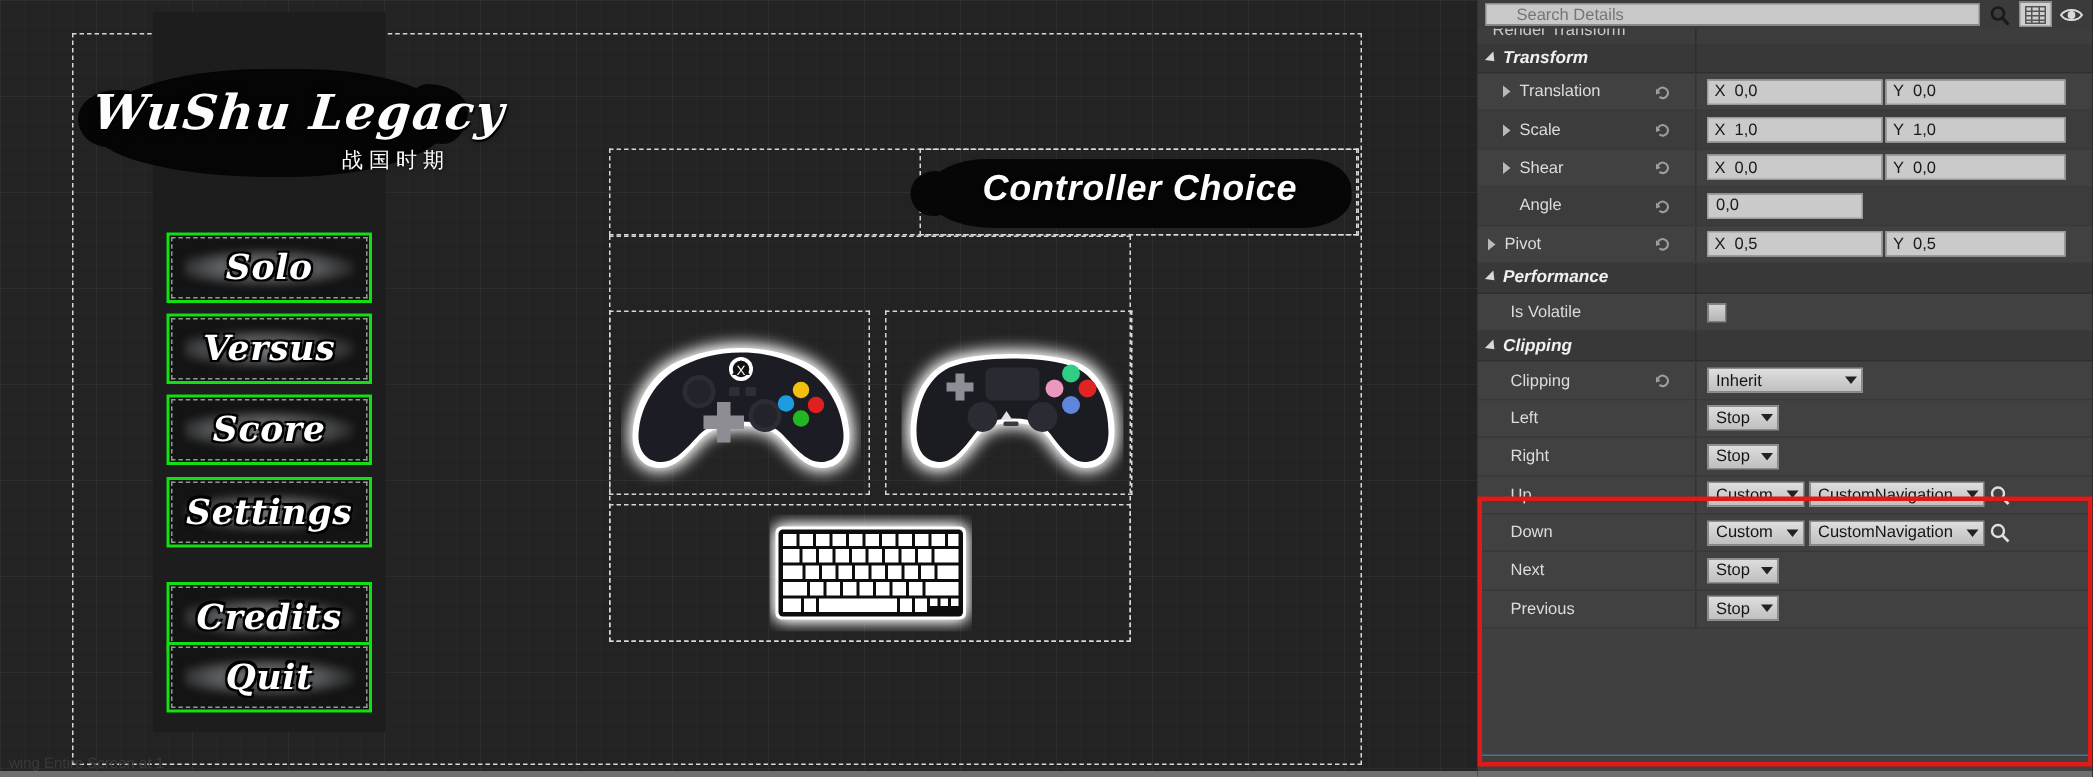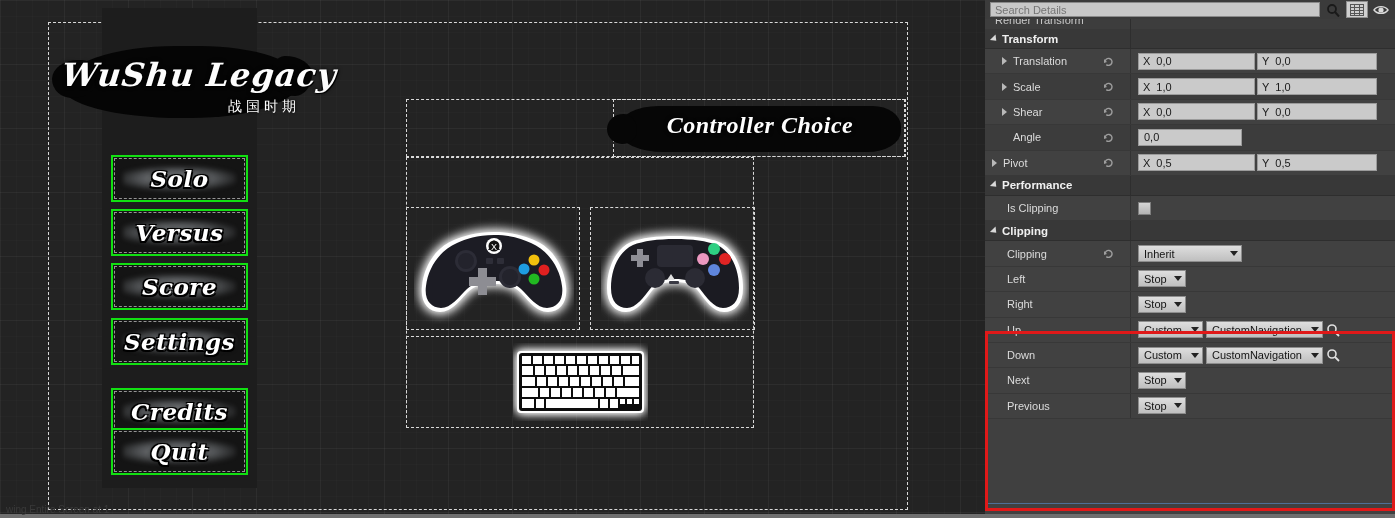--- a/index.html
+++ b/index.html
@@ -106,21 +106,21 @@
     position: absolute; left: 5px; top: 6px; width: 282px; height: 46px;
     background: #060606;
     border-radius: 14% 10% 12% 16% / 45% 45% 45% 45%;
   }
   .title-blot:before {
     content: ""; position: absolute; left: -12px; top: 8px; width: 30px; height: 30px;
     background: #060606; border-radius: 55% 45% 50% 50% / 50% 55% 45% 50%;
   }
   .title-text {
     position: absolute; left: 0; top: 12px; width: 292px; text-align: center;
-    font-family: Liberation Serif, serif; font-weight: bold; font-style: italic;
+    font-family: Liberation Sans, sans-serif; font-weight: bold; font-style: italic;
     font-size: 24px; color: #fefefe; letter-spacing: 0.5px;
     text-shadow: 0 0 4px #000;
   }
 
   
   .dash { position: absolute; border: 1px dashed #d8d8d8; }
 
   
   .dev-box { position: absolute; border: 1px dashed #e2e2e2; }
   .glow {
@@ -135,21 +135,21 @@
     font-size: 11px; color: #e6e6e6;
   }
   .search-bar {
     position: absolute; left: 0; top: 0; width: 410px; height: 19px;
     background: #3b3b3b;
     display: flex; align-items: center;
   }
   .search-input {
     margin-left: 5px; width: 330px; height: 15px;
     background: #c8c8c8; border: 1px solid #8a8a8a;
-    font-size: 11px; color: #6e6e6e; padding: 0 4px;
+    font-size: 11px; color: #6e6e6e; padding: 0 20px;
     font-family: "Liberation Sans", sans-serif;
   }
   .icon-btn {
     width: 22px; height: 17px; margin-left: 2px;
     display: flex; align-items: center; justify-content: center;
     background: #3b3b3b; color: #e0e0e0;
   }
   .icon-btn.raised { background: #cfcfcf; color: #333; border: 1px solid #8e8e8e; }
 
   .clipped-row {
@@ -162,21 +162,21 @@
   }
   .clipped-row .splitter {
     position: absolute; left: 145px; top: 0; width: 1px; height: 10px; background: #2d2d2d;
   }
 
   .rows { position: absolute; left: 0; top: 29px; width: 410px; }
 
   .cat-row {
     position: relative; height: 20px; background: #383838;
     border-bottom: 1px solid #2e2e2e;
-    display: flex; align-items: center;
+    display: flex; align-items: center; font-style: italic;
   }
   .cat-row .arrow {
     margin-left: 7px; width: 0; height: 0;
     border-left: 5px solid #d8d8d8; border-top: 4px solid transparent; border-bottom: 4px solid transparent;
     transform: rotate(45deg);
   }
   .cat-row .cat-label {
     margin-left: 5px; font-weight: bold; font-size: 11.5px; color: #f0f0f0;
   }
   .cat-row .vsplit { position: absolute; left: 145px; top: 0; width: 1px; height: 100%; background: #2e2e2e; }
@@ -574,21 +574,21 @@
         <div class="vsplit"></div>
       </div>
 
       <div class="cat-row">
         <div class="arrow"></div>
         <div class="cat-label">Performance</div>
         <div class="vsplit"></div>
       </div>
 
       <div class="prop-row">
-        <div class="p-label" style="left:22px">Is Clipping</div>
+        <div class="p-label" style="left:22px">Is Volatile</div>
         <div class="checkbox-sq" style="left:153px; top:6px;"></div>
         <div class="vsplit"></div>
       </div>
 
       <div class="cat-row">
         <div class="arrow"></div>
         <div class="cat-label">Clipping</div>
         <div class="vsplit"></div>
       </div>
 

